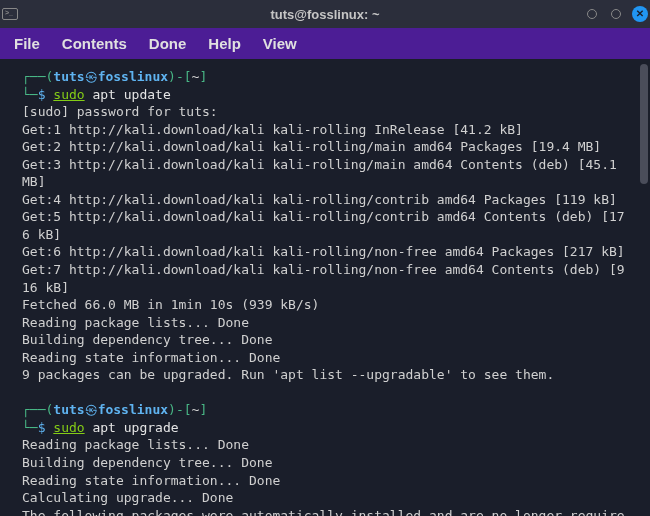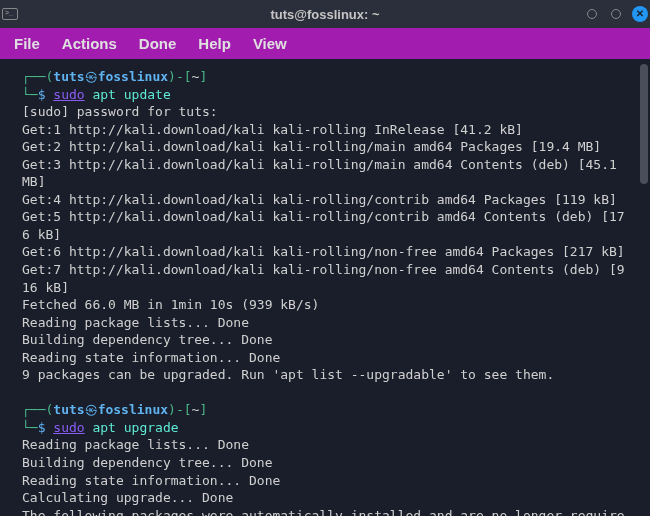--- a/index.html
+++ b/index.html
@@ -89,21 +89,21 @@
     }
     .win-btn.close::before {
       content: "✕";
       color: #1a1e2a;
       font-size: 10px;
       font-weight: bold;
       line-height: 1;
     }
     .menubar {
       height: 32px;
-      background: #a21caf;
+      background: #4c1d95;
       display: flex;
       align-items: center;
       gap: 22px;
       padding: 0 14px;
       color: #e0e0e0;
       font-family: sans-serif;
       font-size: 15px;
       font-weight: 600;
       border-bottom: 1px solid #1a1e2a;
     }
@@ -148,25 +148,25 @@
     .prompt-sym {
       color: #5fb3f0;
     }
     .prompt-path {
       color: #d0d0d0;
     }
     .prompt-dollar {
       color: #5fb3f0;
     }
     .cmd-sudo {
-      color: #8b5cf6;
+      color: #84cc16;
       text-decoration: underline;
     }
     .cmd-rest {
-      color: #5eead4;
+      color: #e5e5e5;
     }
     .prompt-line {
       display: block;
     }
     .corner {
       color: #48b685;
     }
   </style>
 </head>
 <body>
@@ -178,21 +178,21 @@
   <div class="titlebar-title">tuts@fosslinux: ~</div>
   <div class="window-controls">
     <div class="win-btn min"></div>
     <div class="win-btn max"></div>
     <div class="win-btn close"></div>
   </div>
 </div>
 
 <div class="menubar">
   <span class="menu-item">File</span>
-  <span class="menu-item">Actions</span>
+  <span class="menu-item">Contents</span>
   <span class="menu-item">Done</span>
   <span class="menu-item">Help</span>
   <span class="menu-item">View</span>
 </div>
 
 <div class="terminal-area">
   <div class="terminal-content"><span class="prompt-line"><span class="corner">┌──</span><span class="prompt-paren">(</span><span class="prompt-user">tuts</span><span class="prompt-sym">㉿</span><span class="prompt-user">fosslinux</span><span class="prompt-paren">)</span><span class="prompt-dash">-[</span><span class="prompt-path">~</span><span class="prompt-dash">]</span></span><span class="prompt-line"><span class="corner">└─</span><span class="prompt-dollar">$</span> <span class="cmd-sudo">sudo</span><span class="cmd-rest"> apt update</span></span><span>[sudo] password for tuts:
 Get:1 http://kali.download/kali kali-rolling InRelease [41.2 kB]
 Get:2 http://kali.download/kali kali-rolling/main amd64 Packages [19.4 MB]
 Get:3 http://kali.download/kali kali-rolling/main amd64 Contents (deb) [45.1 MB]

